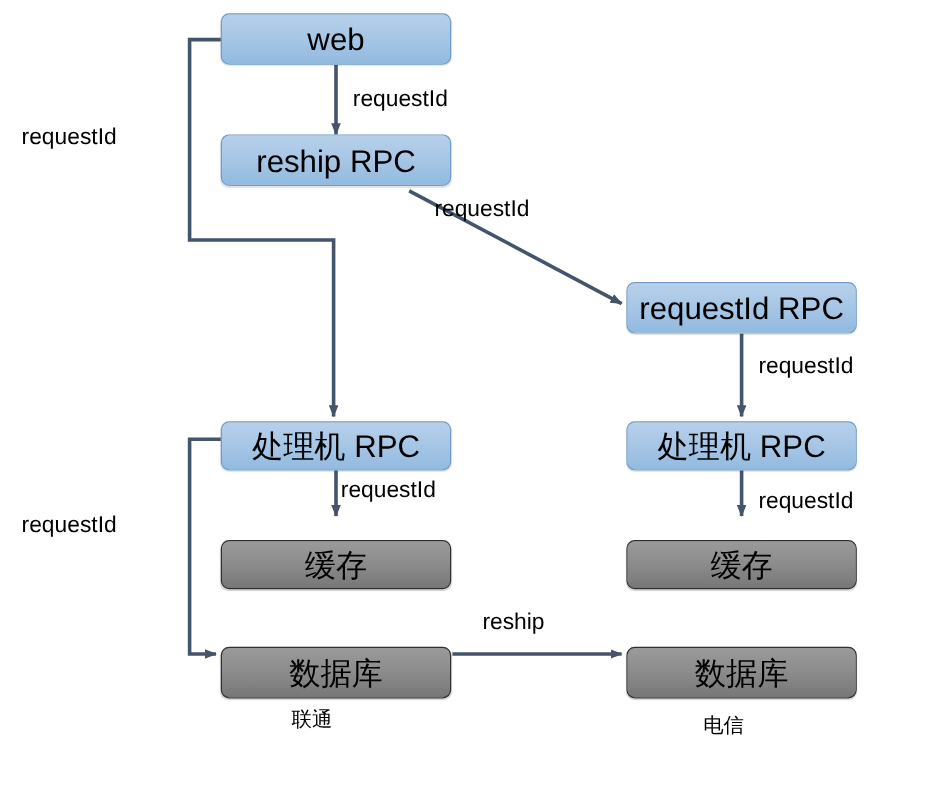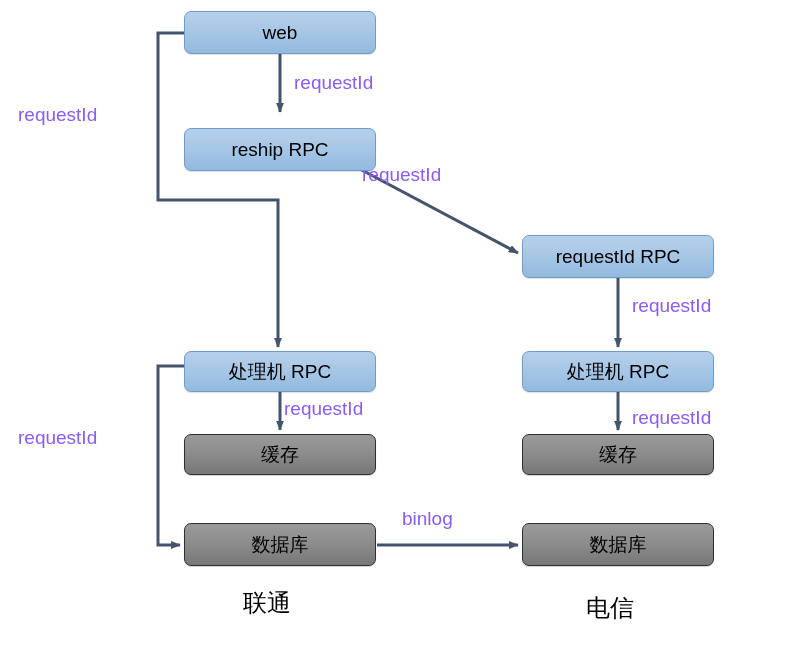--- a/index.html
+++ b/index.html
@@ -24,45 +24,46 @@
     width: 785px;
     height: 660px;
   }
   .node {
     position: absolute;
     box-sizing: border-box;
     border-radius: 7px;
     display: flex;
     align-items: center;
     justify-content: center;
-    font-size: 19px;
+    font-size: 26px;
     color: #000000;
     line-height: 1;
     white-space: nowrap;
   }
   .node.blue {
     background: linear-gradient(to bottom, #b6d0ea 0%, #a8c7e6 45%, #92badf 100%);
     border: 1px solid #6f9bc9;
     box-shadow: 0 1px 1px rgba(0,0,0,0.12);
   }
   .node.gray {
     background: linear-gradient(to bottom, #9a9a9a 0%, #8d8d8d 45%, #777777 100%);
     border: 1px solid #2f2f2f;
     box-shadow: 0 1px 1px rgba(0,0,0,0.18);
+    margin-top: 16px;
   }
   .edge-label {
     position: absolute;
     font-size: 19px;
-    color: #8b5cf6;
+    color: #000000;
     white-space: nowrap;
     line-height: 1;
   }
   .group-label {
     position: absolute;
-    font-size: 24px;
+    font-size: 17px;
     color: #000000;
     white-space: nowrap;
     line-height: 1;
   }
 </style>
 </head>
 <body>
 
 <div id="canvas">
 
@@ -87,21 +88,21 @@
 
     <path d="M184,366 L158,366 L158,545 L180,545" fill="none" stroke="#44546a" stroke-width="3" marker-end="url(#arrowhead)"></path>
 
     <line x1="377" y1="545" x2="518" y2="545" stroke="#44546a" stroke-width="3" marker-end="url(#arrowhead)"></line>
   </svg>
 
   <div class="node blue" style="left:184px; top:11px; width:192px; height:43px;">
     <span>web</span>
   </div>
 
-  <div class="node blue" style="left:184px; top:128px; width:192px; height:43px;">
+  <div class="node blue" style="left:184px; top:112px; width:192px; height:43px;">
     <span>reship RPC</span>
   </div>
 
   <div class="node blue" style="left:522px; top:235px; width:192px; height:43px;">
     <span>requestId RPC</span>
   </div>
 
   <div class="node blue" style="left:184px; top:351px; width:192px; height:41px;">
     <span>处理机 RPC</span>
   </div>
@@ -133,19 +134,19 @@
   <div class="edge-label" style="left:362px; top:165px;">requestId</div>
 
   <div class="edge-label" style="left:632px; top:296px;">requestId</div>
 
   <div class="edge-label" style="left:284px; top:399px;">requestId</div>
 
   <div class="edge-label" style="left:632px; top:408px;">requestId</div>
 
   <div class="edge-label" style="left:18px; top:428px;">requestId</div>
 
-  <div class="edge-label" style="left:402px; top:509px;">binlog</div>
+  <div class="edge-label" style="left:402px; top:509px;">reship</div>
 
   <div class="group-label" style="left:243px; top:591px;">联通</div>
 
   <div class="group-label" style="left:586px; top:598px;font-family:Liberation Mono, monospace;">电信</div>
 
 </div>
 
 </body></html>

